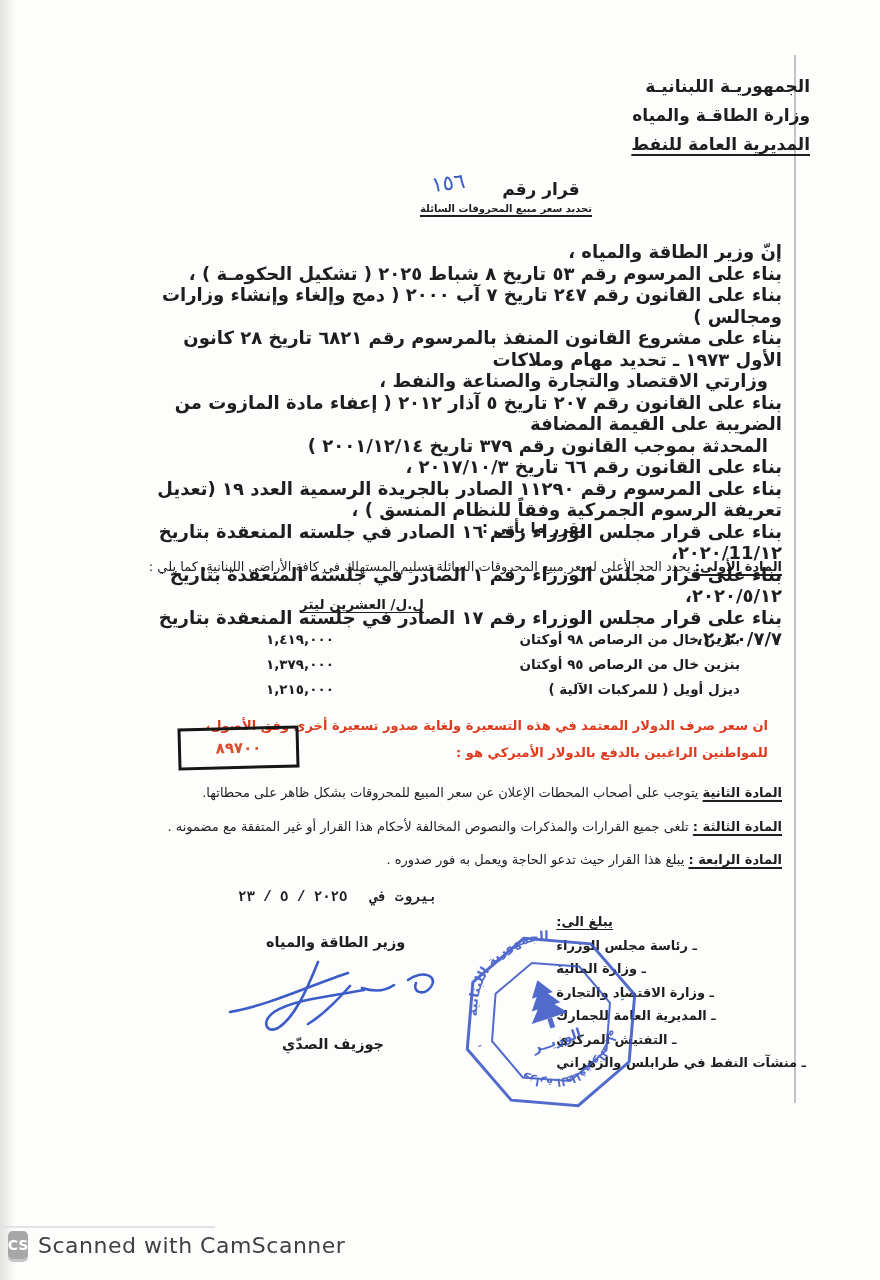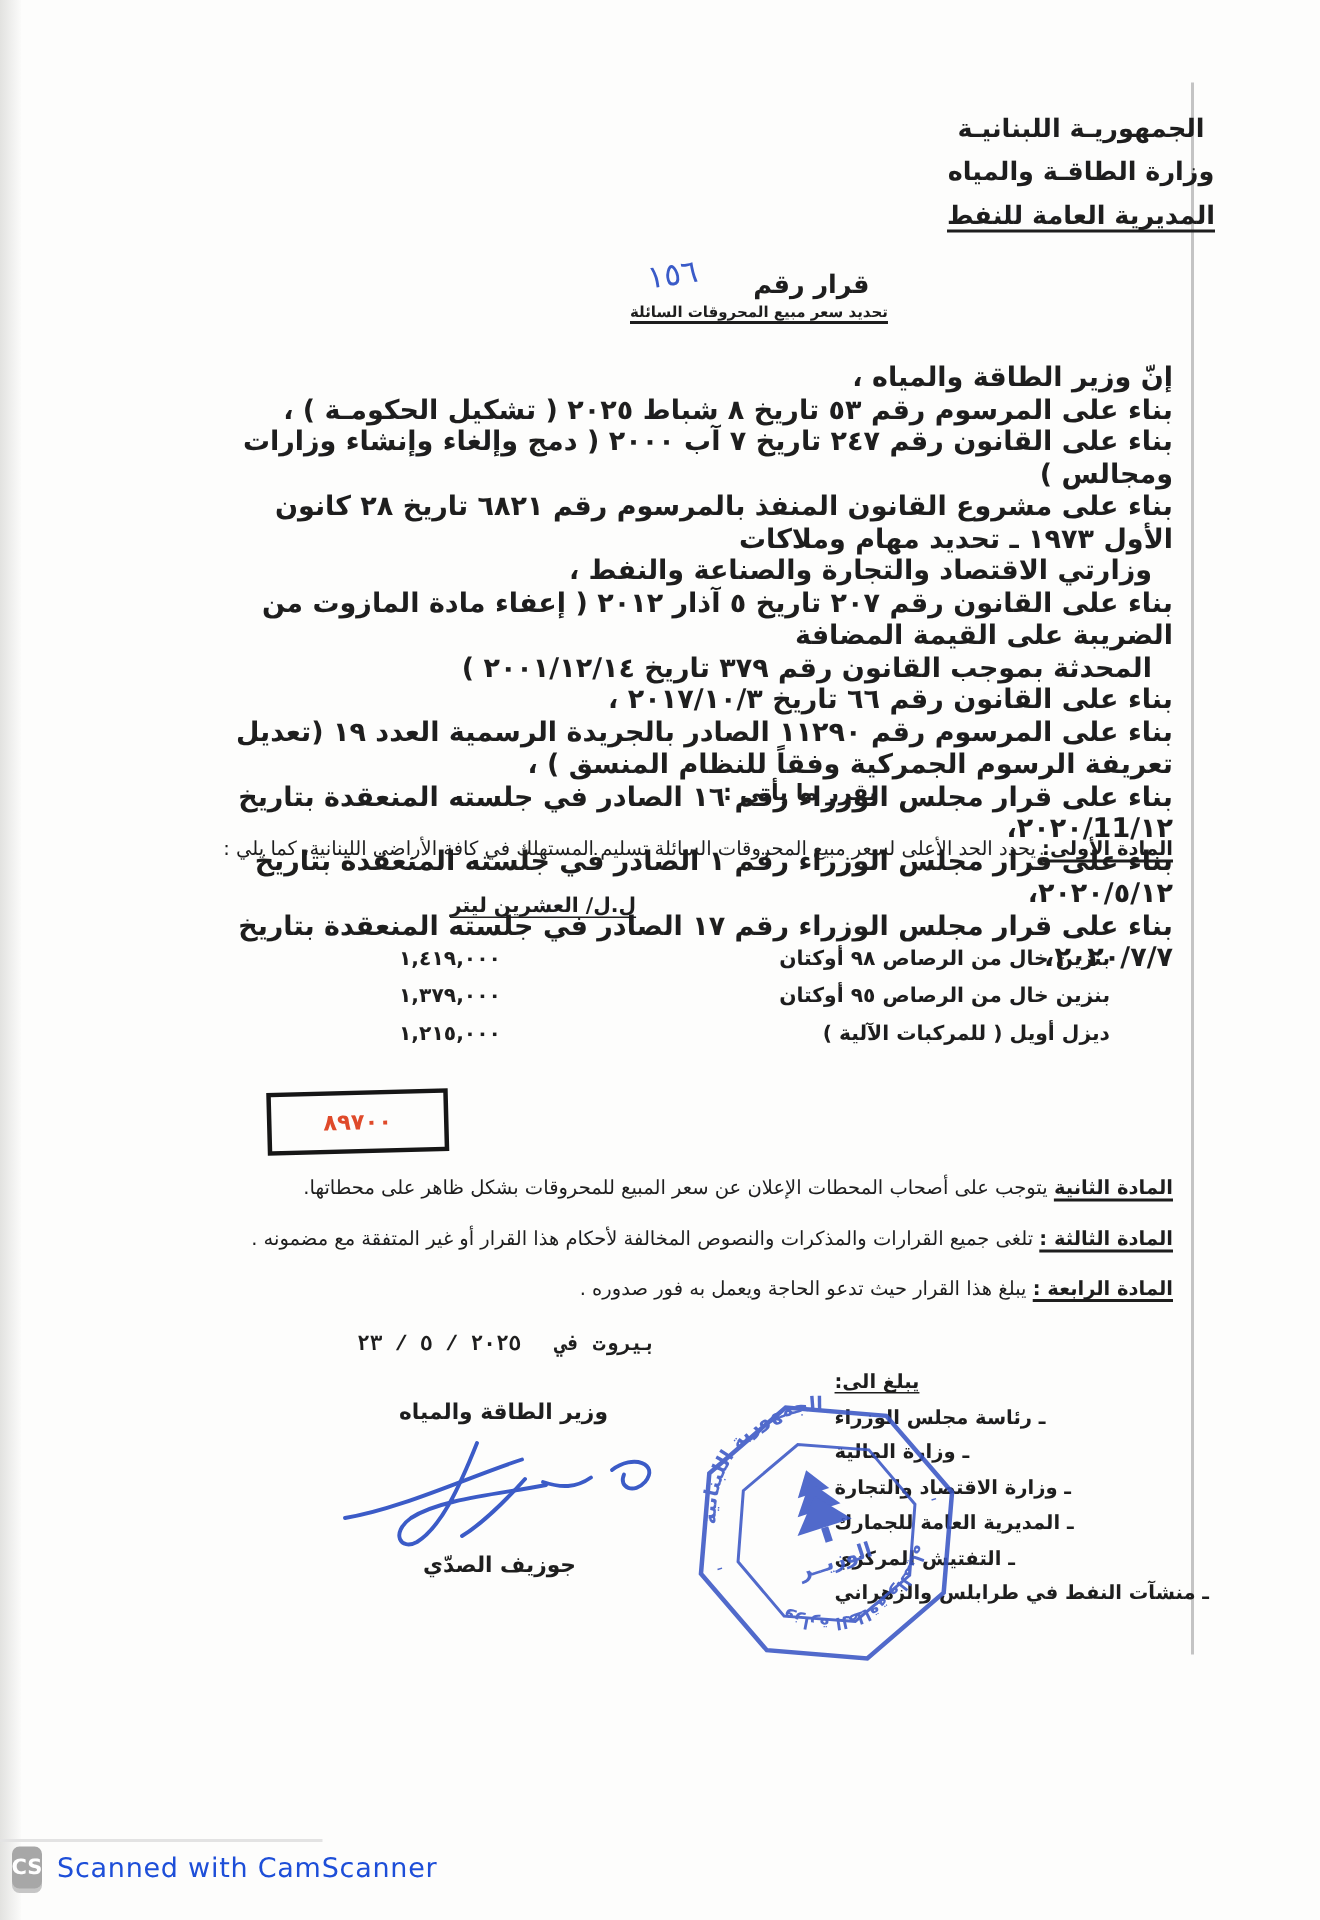--- a/index.html
+++ b/index.html
@@ -7,21 +7,21 @@
     position:relative;width:880px;height:1280px;overflow:hidden;
     background:#fdfdfc;
     font-family:"DejaVu Sans","Liberation Sans",sans-serif;
     color:#1e1e1e;
   }
   .edge-shadow-left{position:absolute;left:0;top:0;width:14px;height:1280px;
     background:linear-gradient(to right,#e2e2e0,#fbfbfa);}
   .page-rule-right{position:absolute;left:794px;top:55px;width:2px;height:1048px;background:#c4c4c4;}
   .wm-rule{position:absolute;left:0;top:1226px;width:215px;height:2px;background:#e3e3e3;}
 
-  .hdr{position:absolute;top:72px;right:70px;text-align:center;direction:rtl;
+  .hdr{position:absolute;top:72px;right:70px;text-align:right;direction:rtl;
     font-size:17px;font-weight:700;line-height:29px;letter-spacing:.2px;}
   .hdr .u{text-decoration:underline;text-decoration-thickness:2px;text-underline-offset:4px;}
 
   .title-block{position:absolute;top:176px;left:378px;width:256px;text-align:center;direction:rtl;}
   .title-row{font-size:17px;font-weight:700;}
   .decree-num{display:inline-block;color:#3a5bc8;font-size:21px;font-weight:400;
     transform:rotate(-8deg) translateY(-5px);margin-right:30px;letter-spacing:2px;}
   .title-sub{margin-top:3px;font-size:10px;font-weight:700;text-decoration:underline;
     text-decoration-thickness:1.5px;text-underline-offset:3px;}
 
@@ -60,21 +60,21 @@
 
   .sig-title{position:absolute;top:934px;left:266px;direction:rtl;font-size:14.5px;font-weight:700;}
   .sig-name{position:absolute;top:1036px;left:282px;direction:rtl;font-size:14.5px;font-weight:700;}
   .sig-svg{position:absolute;left:222px;top:952px;}
   .stamp-svg{position:absolute;left:420px;top:926px;opacity:.88;}
 
   .watermark{position:absolute;left:8px;top:1231px;display:flex;align-items:center;gap:10px;}
   .cs-badge{width:20px;height:28px;border-radius:5px;background:#a7a7a7;color:#ffffff;
     display:flex;align-items:center;justify-content:center;font-size:14px;font-weight:700;
     box-shadow:0 3px 0 #c6c6c6;}
-  .wm-text{color:#1d4ed8;font-size:18px;font-weight:400;letter-spacing:.5px;}
+  .wm-text{color:#404040;font-size:22px;font-weight:400;letter-spacing:.5px;}
 </style>
 </head>
 <body>
 
 <div id="page">
   <div class="edge-shadow-left"></div>
   <div class="page-rule-right"></div>
 
   <div class="hdr">
     <div>الجمهوريـة اللبنانيـة</div>
@@ -114,20 +114,24 @@
 
   <div class="price-unit">ل.ل/ العشرين ليتر</div>
 
   <div class="price-label" style="top:631px">بنزين خال من الرصاص ٩٨ أوكتان</div>
   <div class="price-value" style="top:631px">١,٤١٩,٠٠٠</div>
   <div class="price-label" style="top:656px">بنزين خال من الرصاص ٩٥ أوكتان</div>
   <div class="price-value" style="top:656px">١,٣٧٩,٠٠٠</div>
   <div class="price-label" style="top:681px">ديزل أويل ( للمركبات الآلية )</div>
   <div class="price-value" style="top:681px">١,٢١٥,٠٠٠</div>
 
+  <div class="fx-note">
+    <div>ان سعر صرف الدولار المعتمد في هذه التسعيرة ولغاية صدور تسعيرة أخرى وفق الأصول،</div>
+    <div>للمواطنين الراغبين بالدفع بالدولار الأميركي هو :</div>
+  </div>
   <div class="fx-box">
     <span>٨٩٧٠٠</span>
   </div>
 
   <div id="article-two" class="art">
     <span class="ah">المادة الثانية</span>
     <span>يتوجب على أصحاب المحطات الإعلان عن سعر المبيع للمحروقات بشكل ظاهر على محطاتها.</span>
   </div>
   <div id="article-three" class="art">
     <span class="ah">المادة الثالثة :</span>

